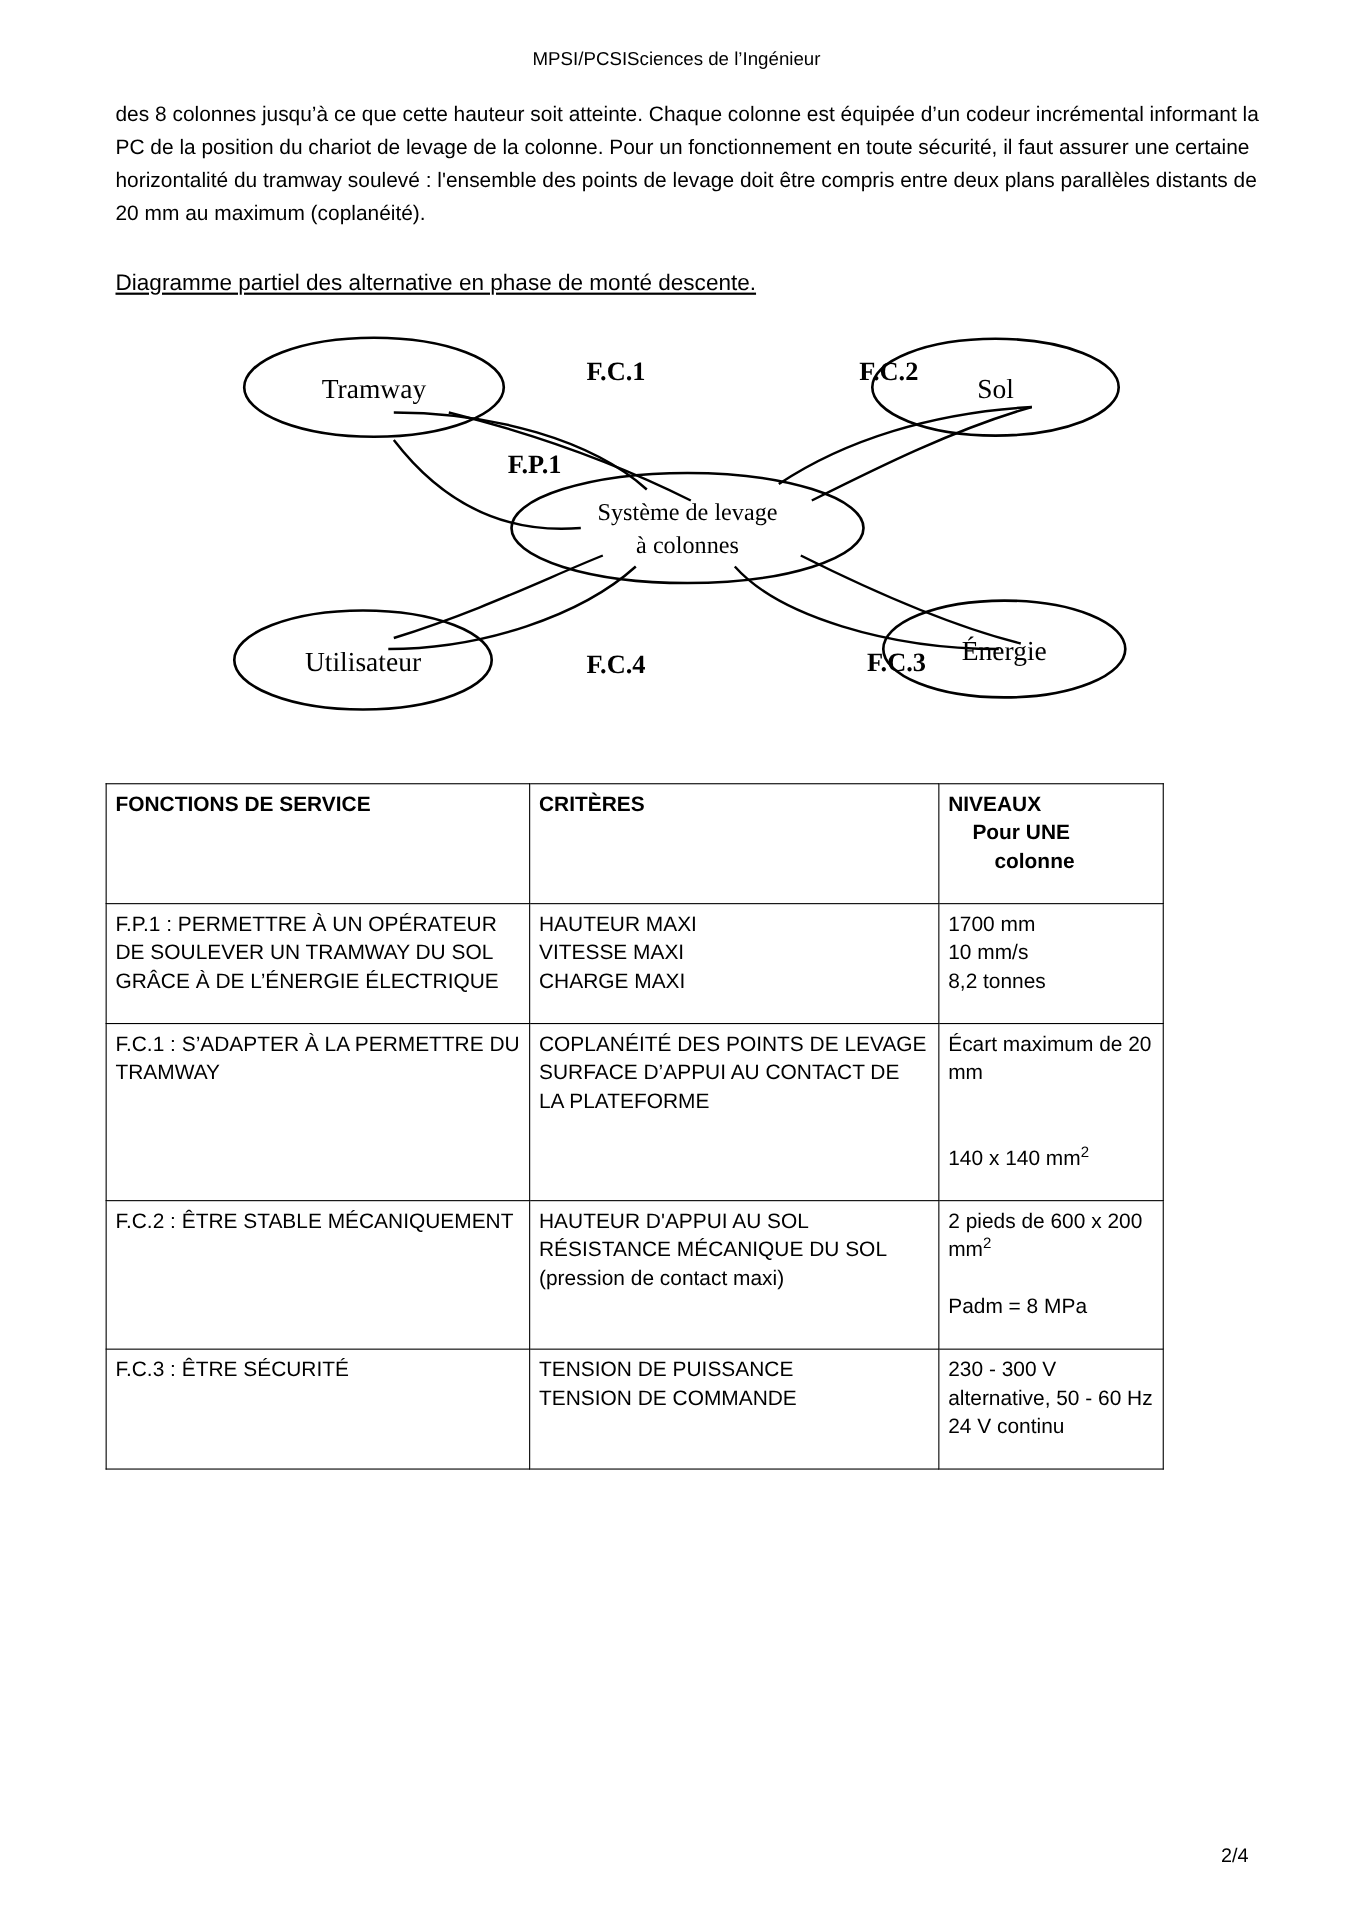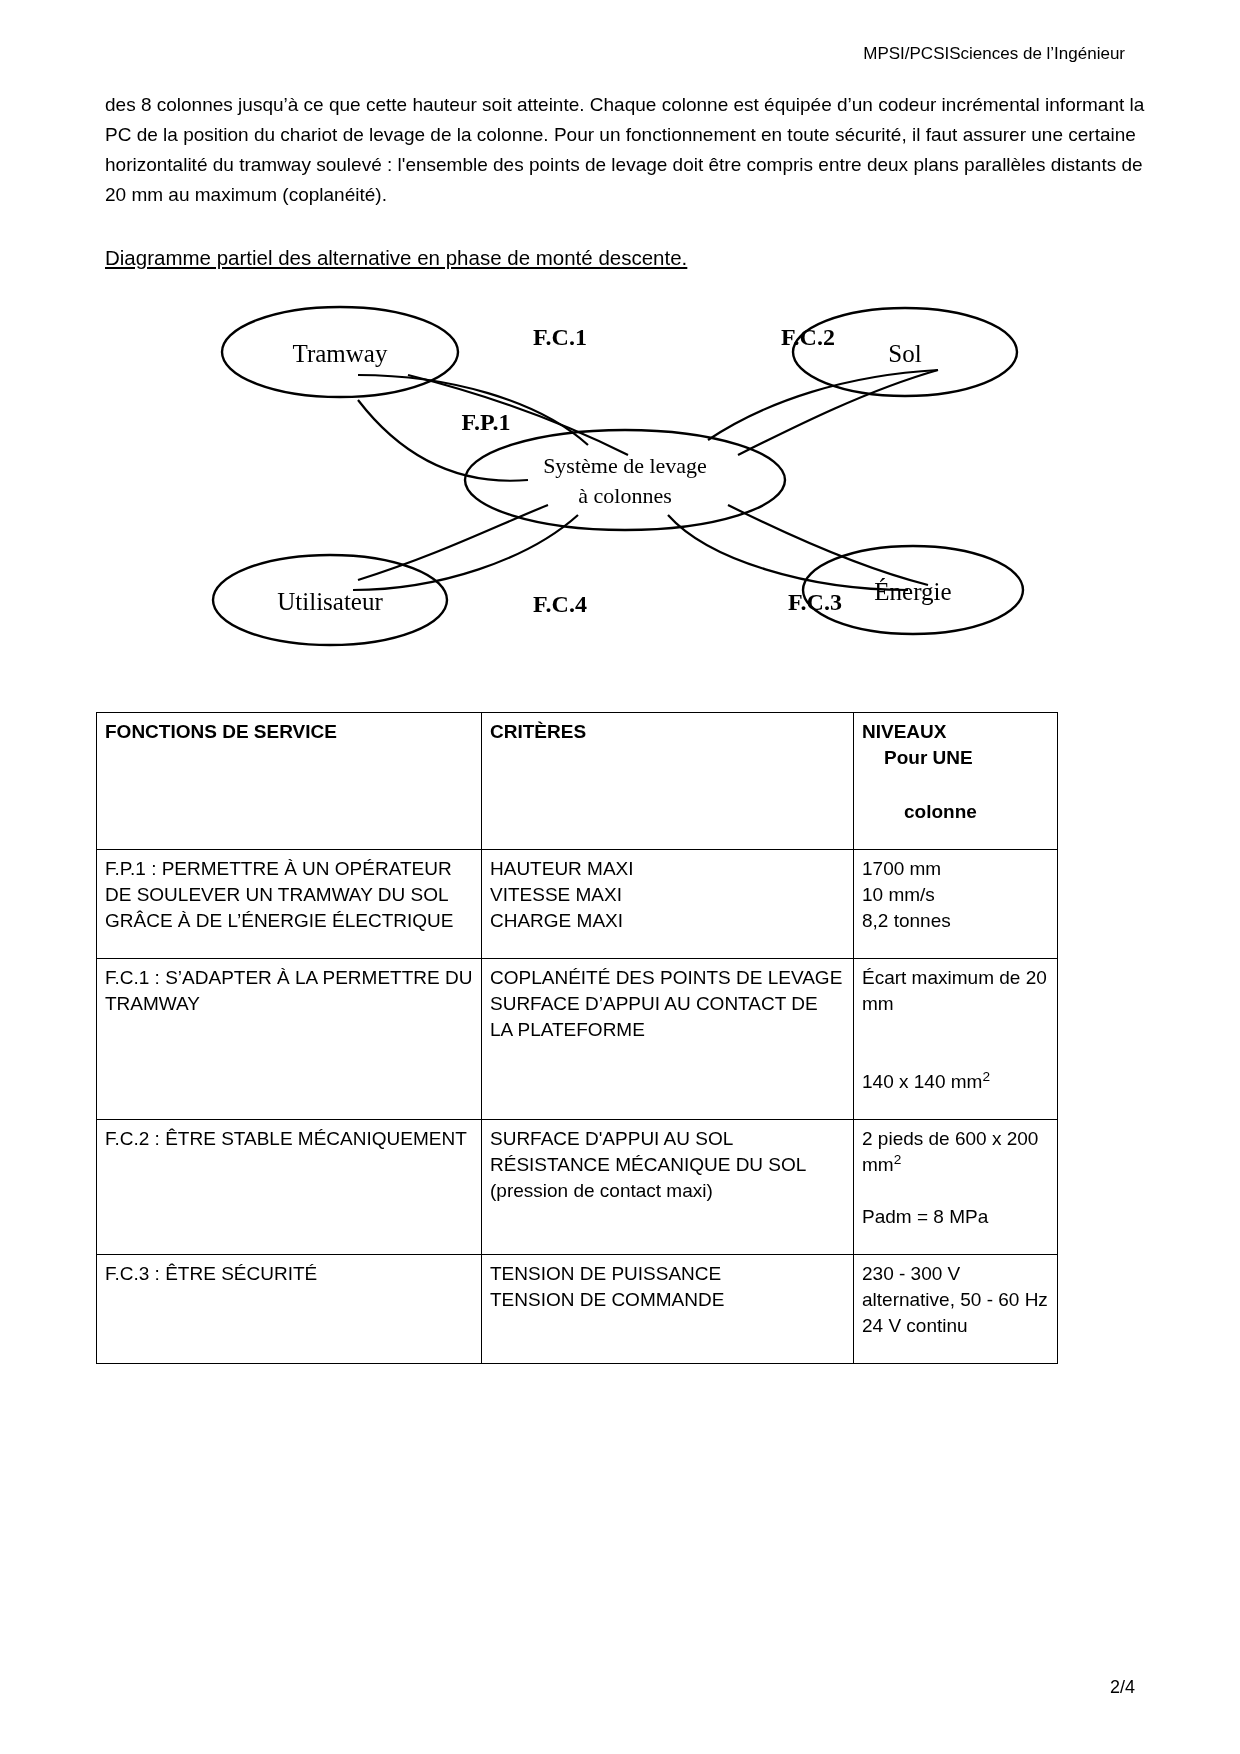--- a/index.html
+++ b/index.html
@@ -22,21 +22,21 @@
     box-sizing: border-box;
     padding: 0;
   }
   
   .header {
     position: absolute;
     left: 105px;
     top: 44px;
     width: 1030px;
     display: flex;
-    justify-content: flex-end;
+    justify-content: center;
     font-size: 17px;
     line-height: 20px;
   }
   .header .left { text-align: left; }
   .header .right { text-align: right; padding-right: 10px;}
 
   
   .intro {
     position: absolute;
     left: 105px;
@@ -84,21 +84,21 @@
     font-weight: normal;
   }
   .fs-table th {
     font-weight: bold;
   }
   .col1 { width: 368px; }
   .col2 { width: 355px; }
   .col3 { width: 187px; }
   .nivhead { text-align: left; }
   .nivhead .l2 { display:block; padding-left: 22px; }
-  .nivhead .l3 { display:block; padding-left: 42px; margin-top: 28px; }
+  .nivhead .l3 { display:block; padding-left: 42px; }
   .cell-line { display: block; }
   .spacer-line { display: block; height: 26px; }
   sup { font-size: 0.72em; vertical-align: super; line-height: 0; }
 
   
   .footer {
     position: absolute;
     right: 105px;
     bottom: 56px;
     font-size: 18px;
@@ -195,21 +195,21 @@
           <span class="cell-line">Écart maximum de 20 mm</span>
           <span class="spacer-line"></span>
           <span class="spacer-line"></span>
           <span class="cell-line">140 x 140 mm<sup>2</sup></span>
         </td>
       </tr>
 
       <tr>
         <td class="col1">F.C.2 : ÊTRE STABLE MÉCANIQUEMENT</td>
         <td class="col2">
-          <span class="cell-line">SURFACE D'APPUI AU SOL</span>
+          <span class="cell-line">HAUTEUR D'APPUI AU SOL</span>
           <span class="cell-line">RÉSISTANCE MÉCANIQUE DU SOL (pression de contact maxi)</span>
         </td>
         <td class="col3">
           <span class="cell-line">2 pieds de 600 x 200 mm<sup>2</sup></span>
           <span class="spacer-line"></span>
           <span class="cell-line">Padm = 8 MPa</span>
         </td>
       </tr>
 
       <tr>

